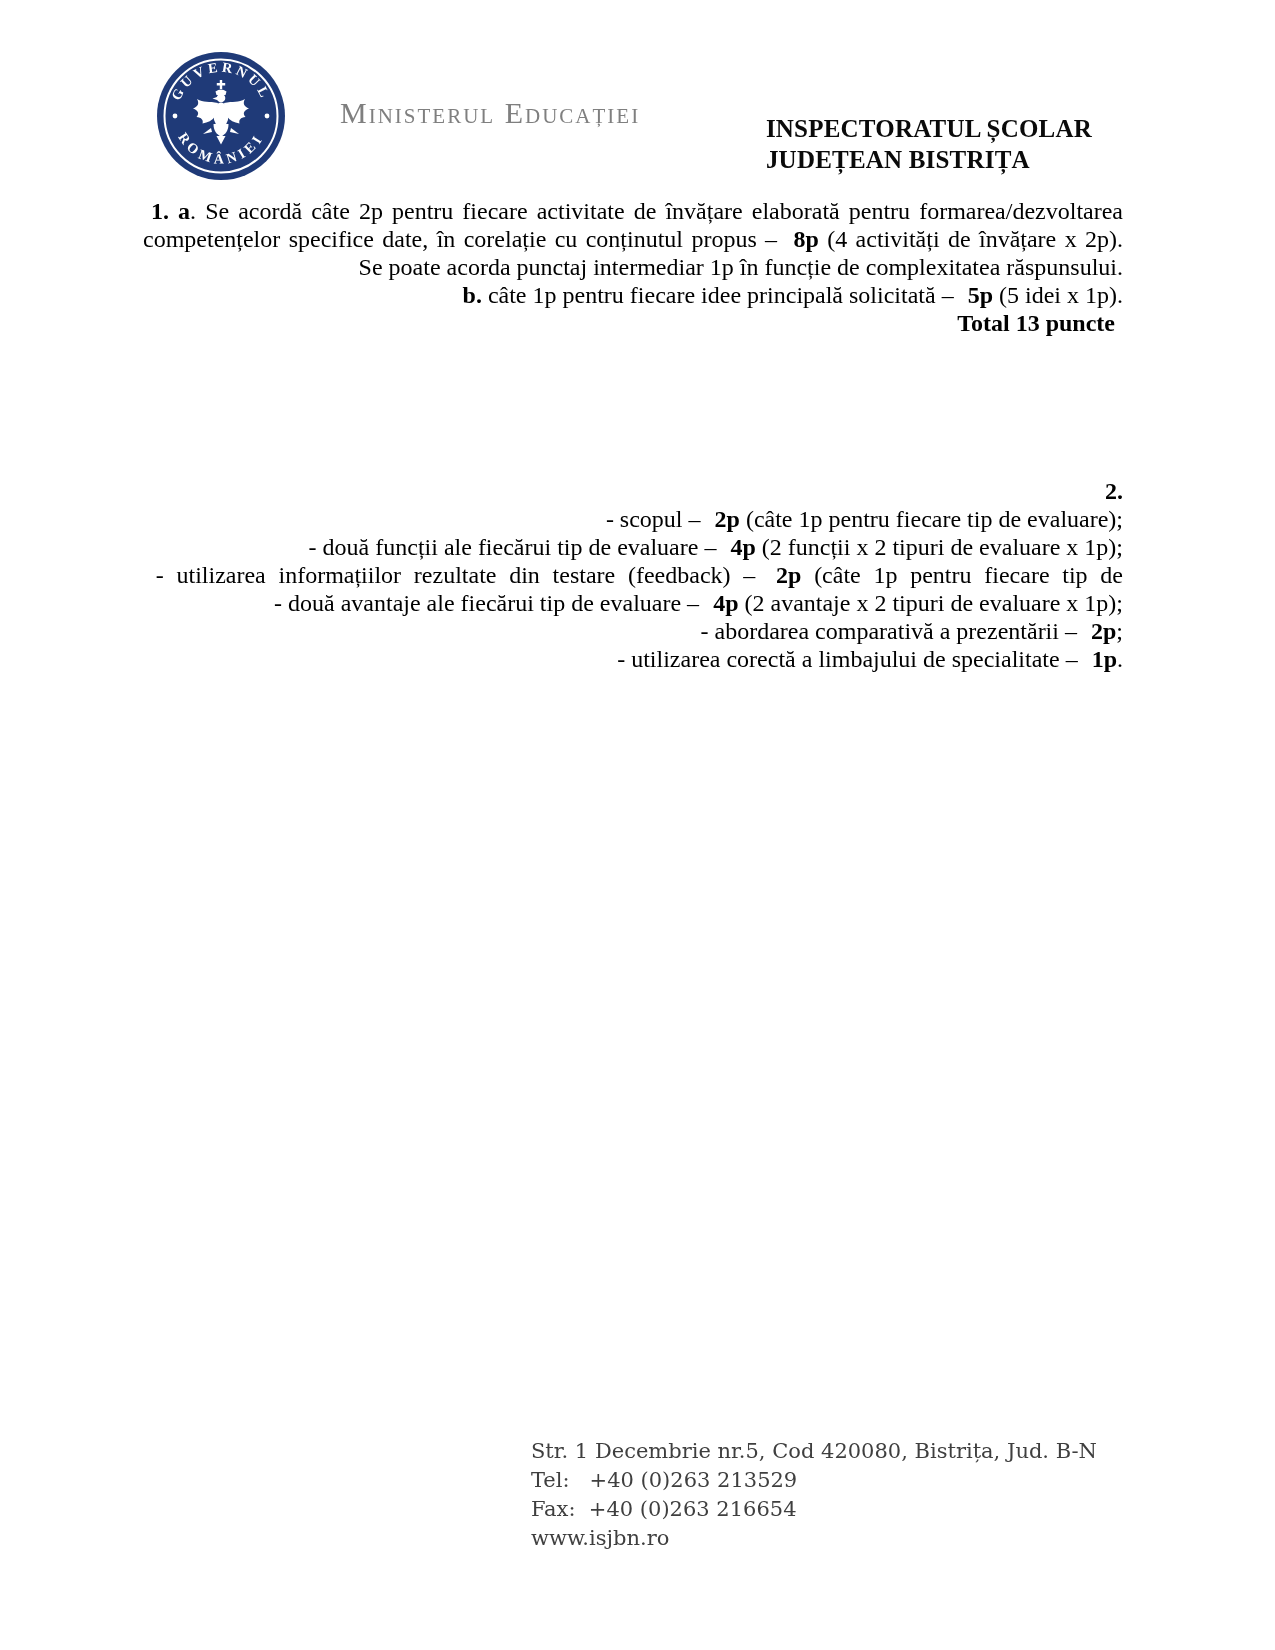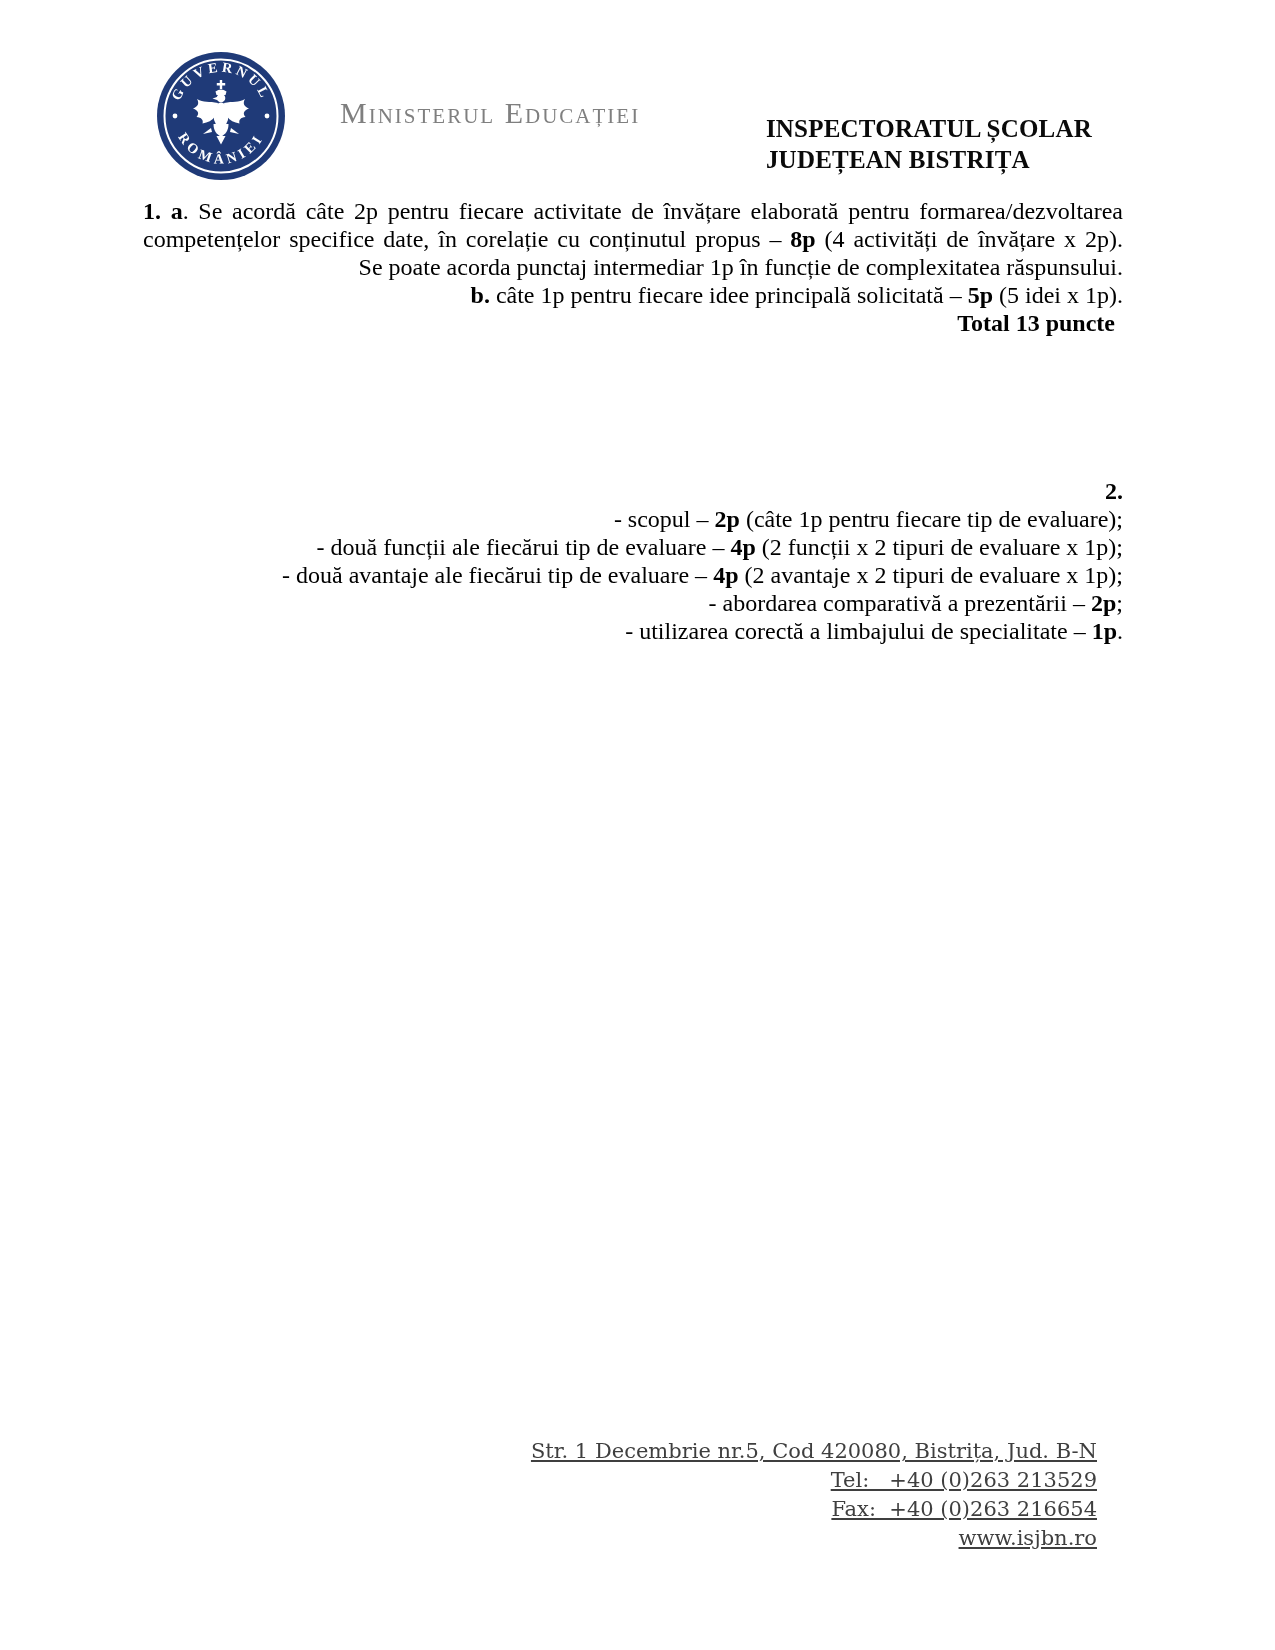--- a/index.html
+++ b/index.html
@@ -20,30 +20,30 @@
     text-align:left;font-weight:bold;font-size:25px;line-height:31px;
     color:#0a0a0a;letter-spacing:.2px;
   }
   
   .doc-body{
     position:absolute;left:143px;top:197px;width:980px;
     font-size:24px;line-height:28px;color:#000;
   }
   .line{white-space:pre-wrap;min-height:28px;text-align:right;}
   .line.just{text-align:justify;text-align-last:justify;}
-  .b{font-weight:bold;}
+  .b{font-weight:bold;margin-left:8px;}
   .total-line{
     text-align:right;font-weight:bold;padding-right:8px;min-height:28px;
   }
   .section2{margin-top:140px;}
   
   .footer{
-    position:absolute;right:178px;top:1437px;text-align:right;
+    position:absolute;right:178px;top:1437px;text-align:left;
     font-family:"DejaVu Serif", serif;
-    font-size:21px;line-height:29px;color:#3f3f3f;text-decoration:underline;
+    font-size:21px;line-height:29px;color:#3f3f3f;
   }
   .footer div{white-space:pre;}
 </style>
 </head>
 <body>
 
 <div class="logo">
   <svg viewBox="0 0 128 128" width="128" height="128">
     <circle cx="64" cy="64" r="64" fill="#1f3a78"></circle>
     <circle cx="64" cy="64" r="56.5" fill="none" stroke="#ffffff" stroke-width="2"></circle>
@@ -93,20 +93,21 @@
         <div class="line"><span>&nbsp;</span><span class="b">b.</span><span> câte 1p pentru fiecare idee principală solicitată – </span><span class="b">5p</span><span> (5 idei x 1p).</span></div>
       </div>
     <div class="total-line">Total 13 puncte</div>
   </div>
 
   <div class="section2">
     <div>
         <div class="line"><span class="b">2.</span></div>
         <div class="line"><span>- scopul – </span><span class="b">2p</span><span> (câte 1p pentru fiecare tip de evaluare);</span></div>
         <div class="line"><span>- două funcții ale fiecărui tip de evaluare – </span><span class="b">4p</span><span> (2 funcții x 2 tipuri de evaluare x 1p);</span></div>
+        <div class="line just"><span>&nbsp;- utilizarea informațiilor rezultate din testare (feedback) – </span><span class="b">2p</span><span> (câte 1p pentru fiecare tip de</span></div>
         <div class="line"><span>- două avantaje ale fiecărui tip de evaluare – </span><span class="b">4p</span><span> (2 avantaje x 2 tipuri de evaluare x 1p);</span></div>
         <div class="line"><span>- abordarea comparativă a prezentării – </span><span class="b">2p</span><span>;</span></div>
         <div class="line"><span>- utilizarea corectă a limbajului de specialitate – </span><span class="b">1p</span><span>.</span></div>
       </div>
   </div>
 
 </div>
 
 <div class="footer">
   <div>Str. 1 Decembrie nr.5, Cod 420080, Bistrița, Jud. B-N</div>

